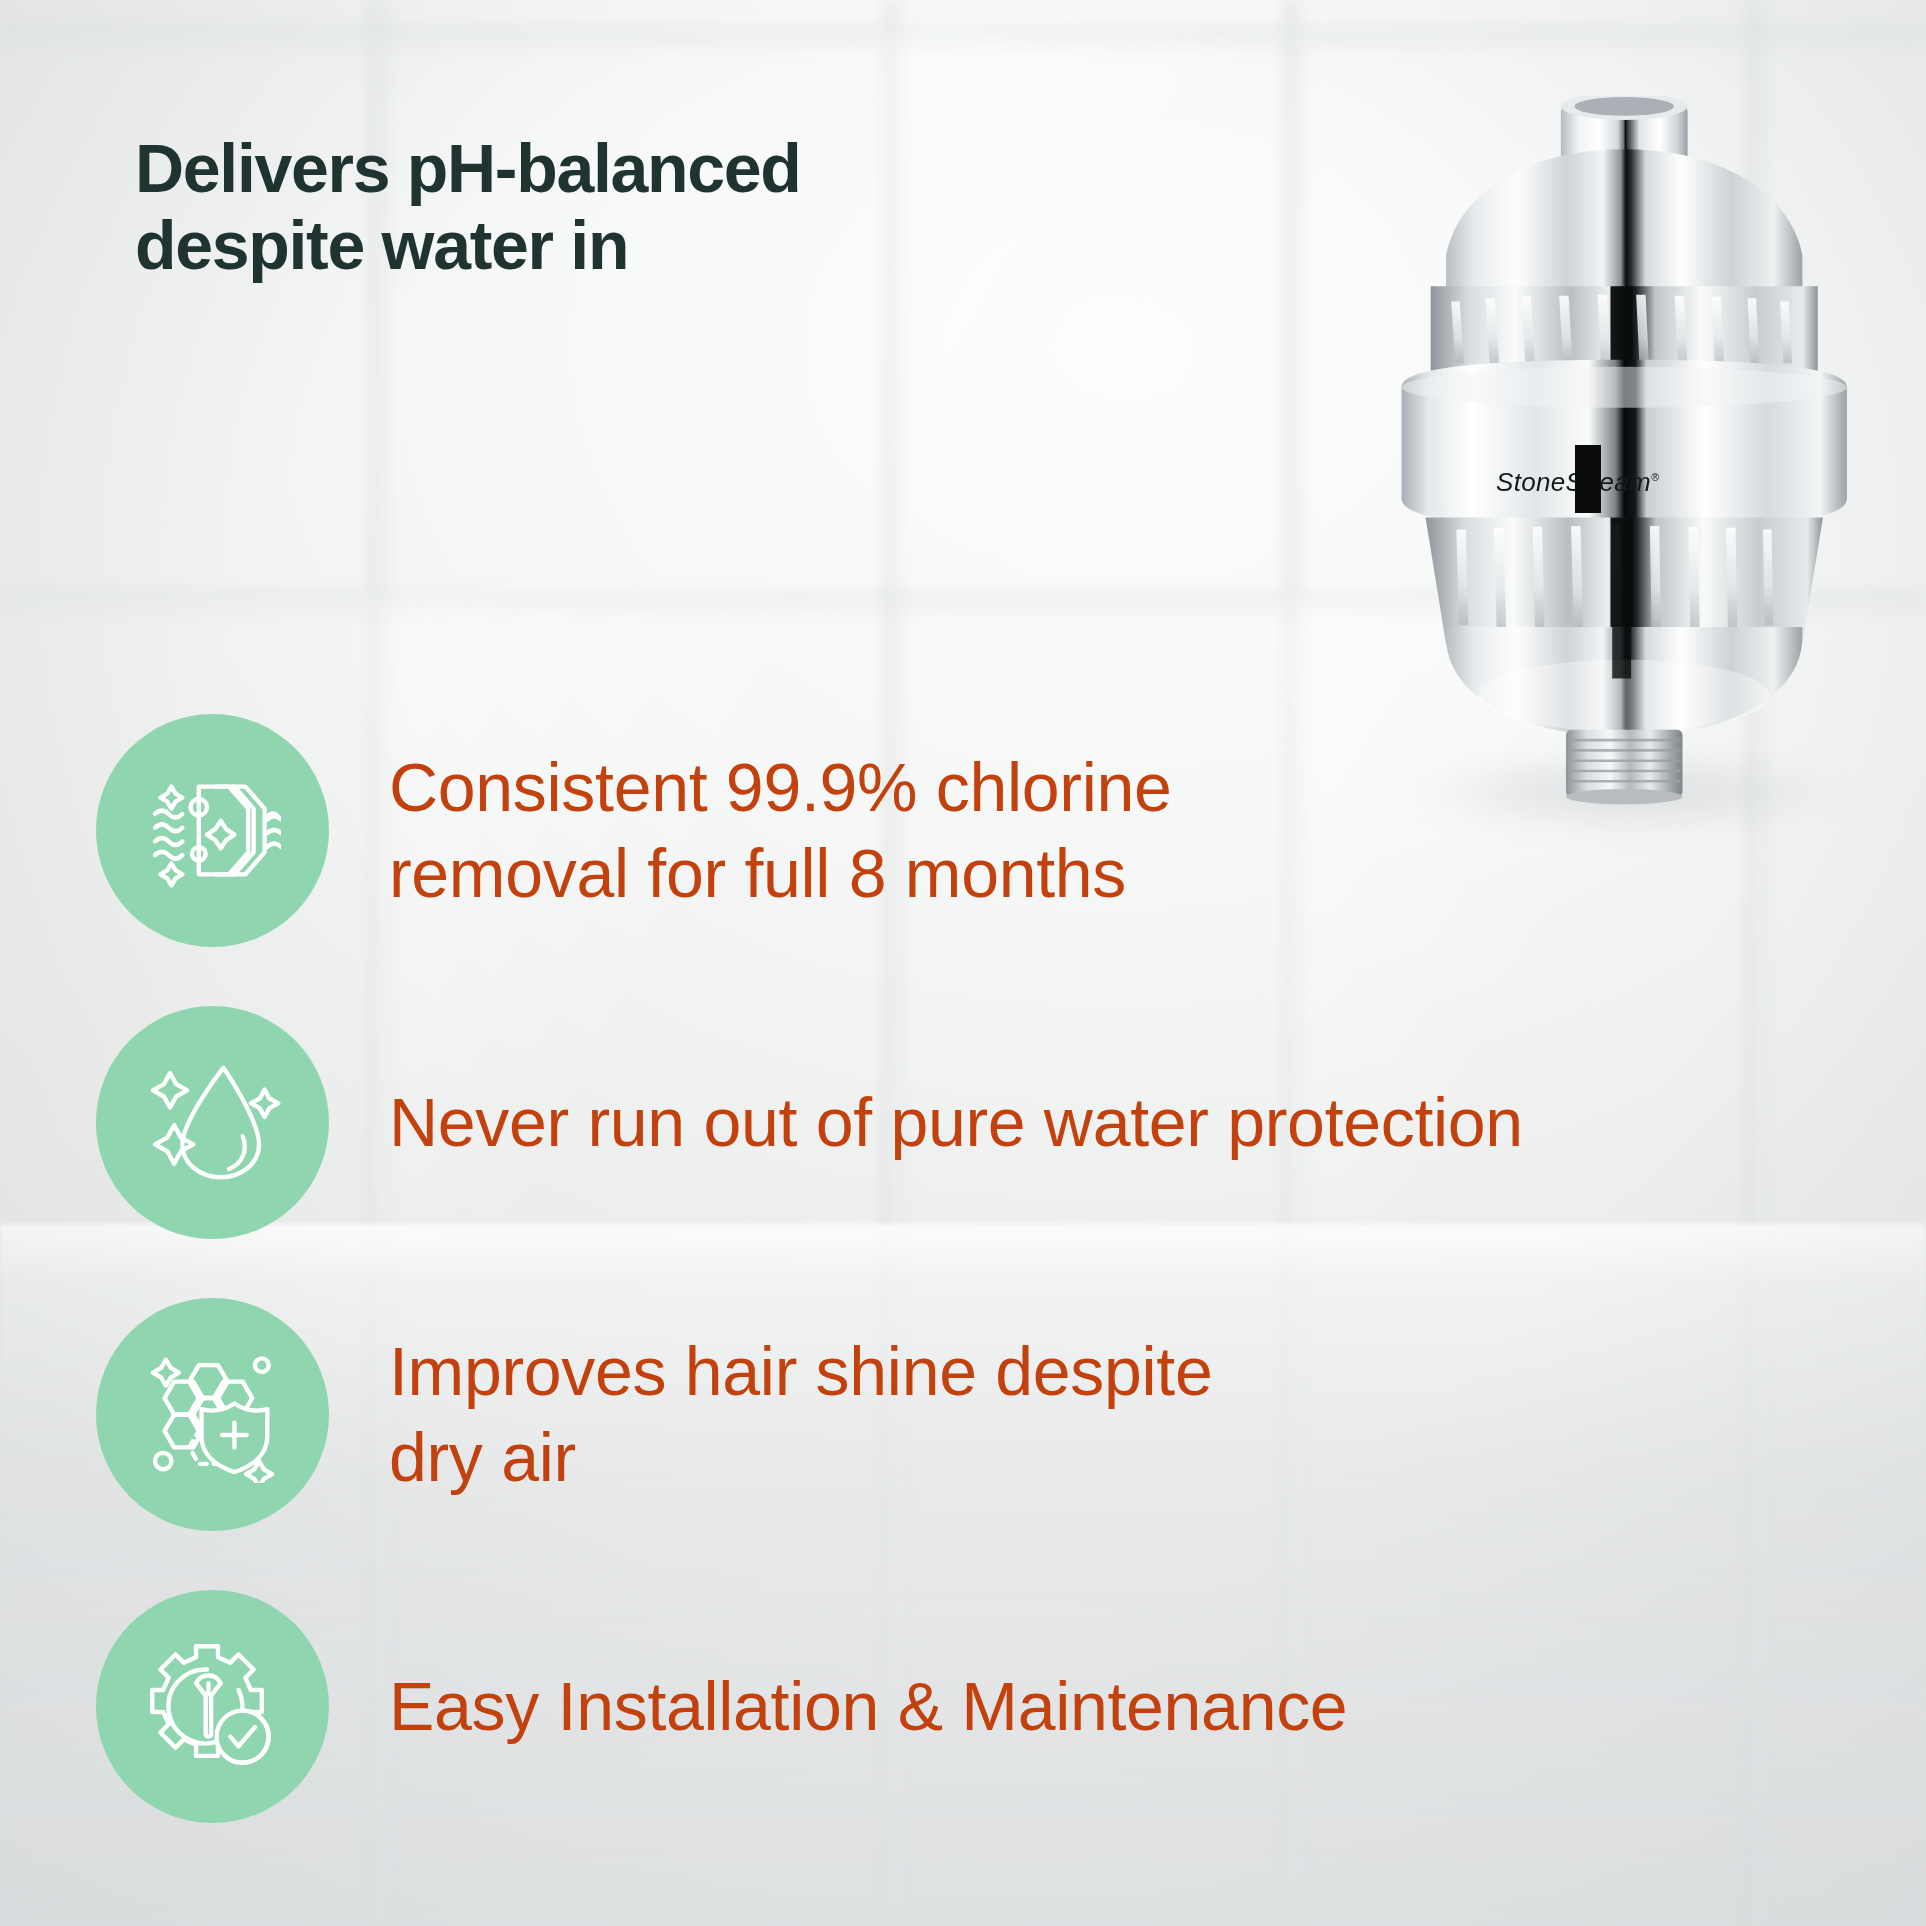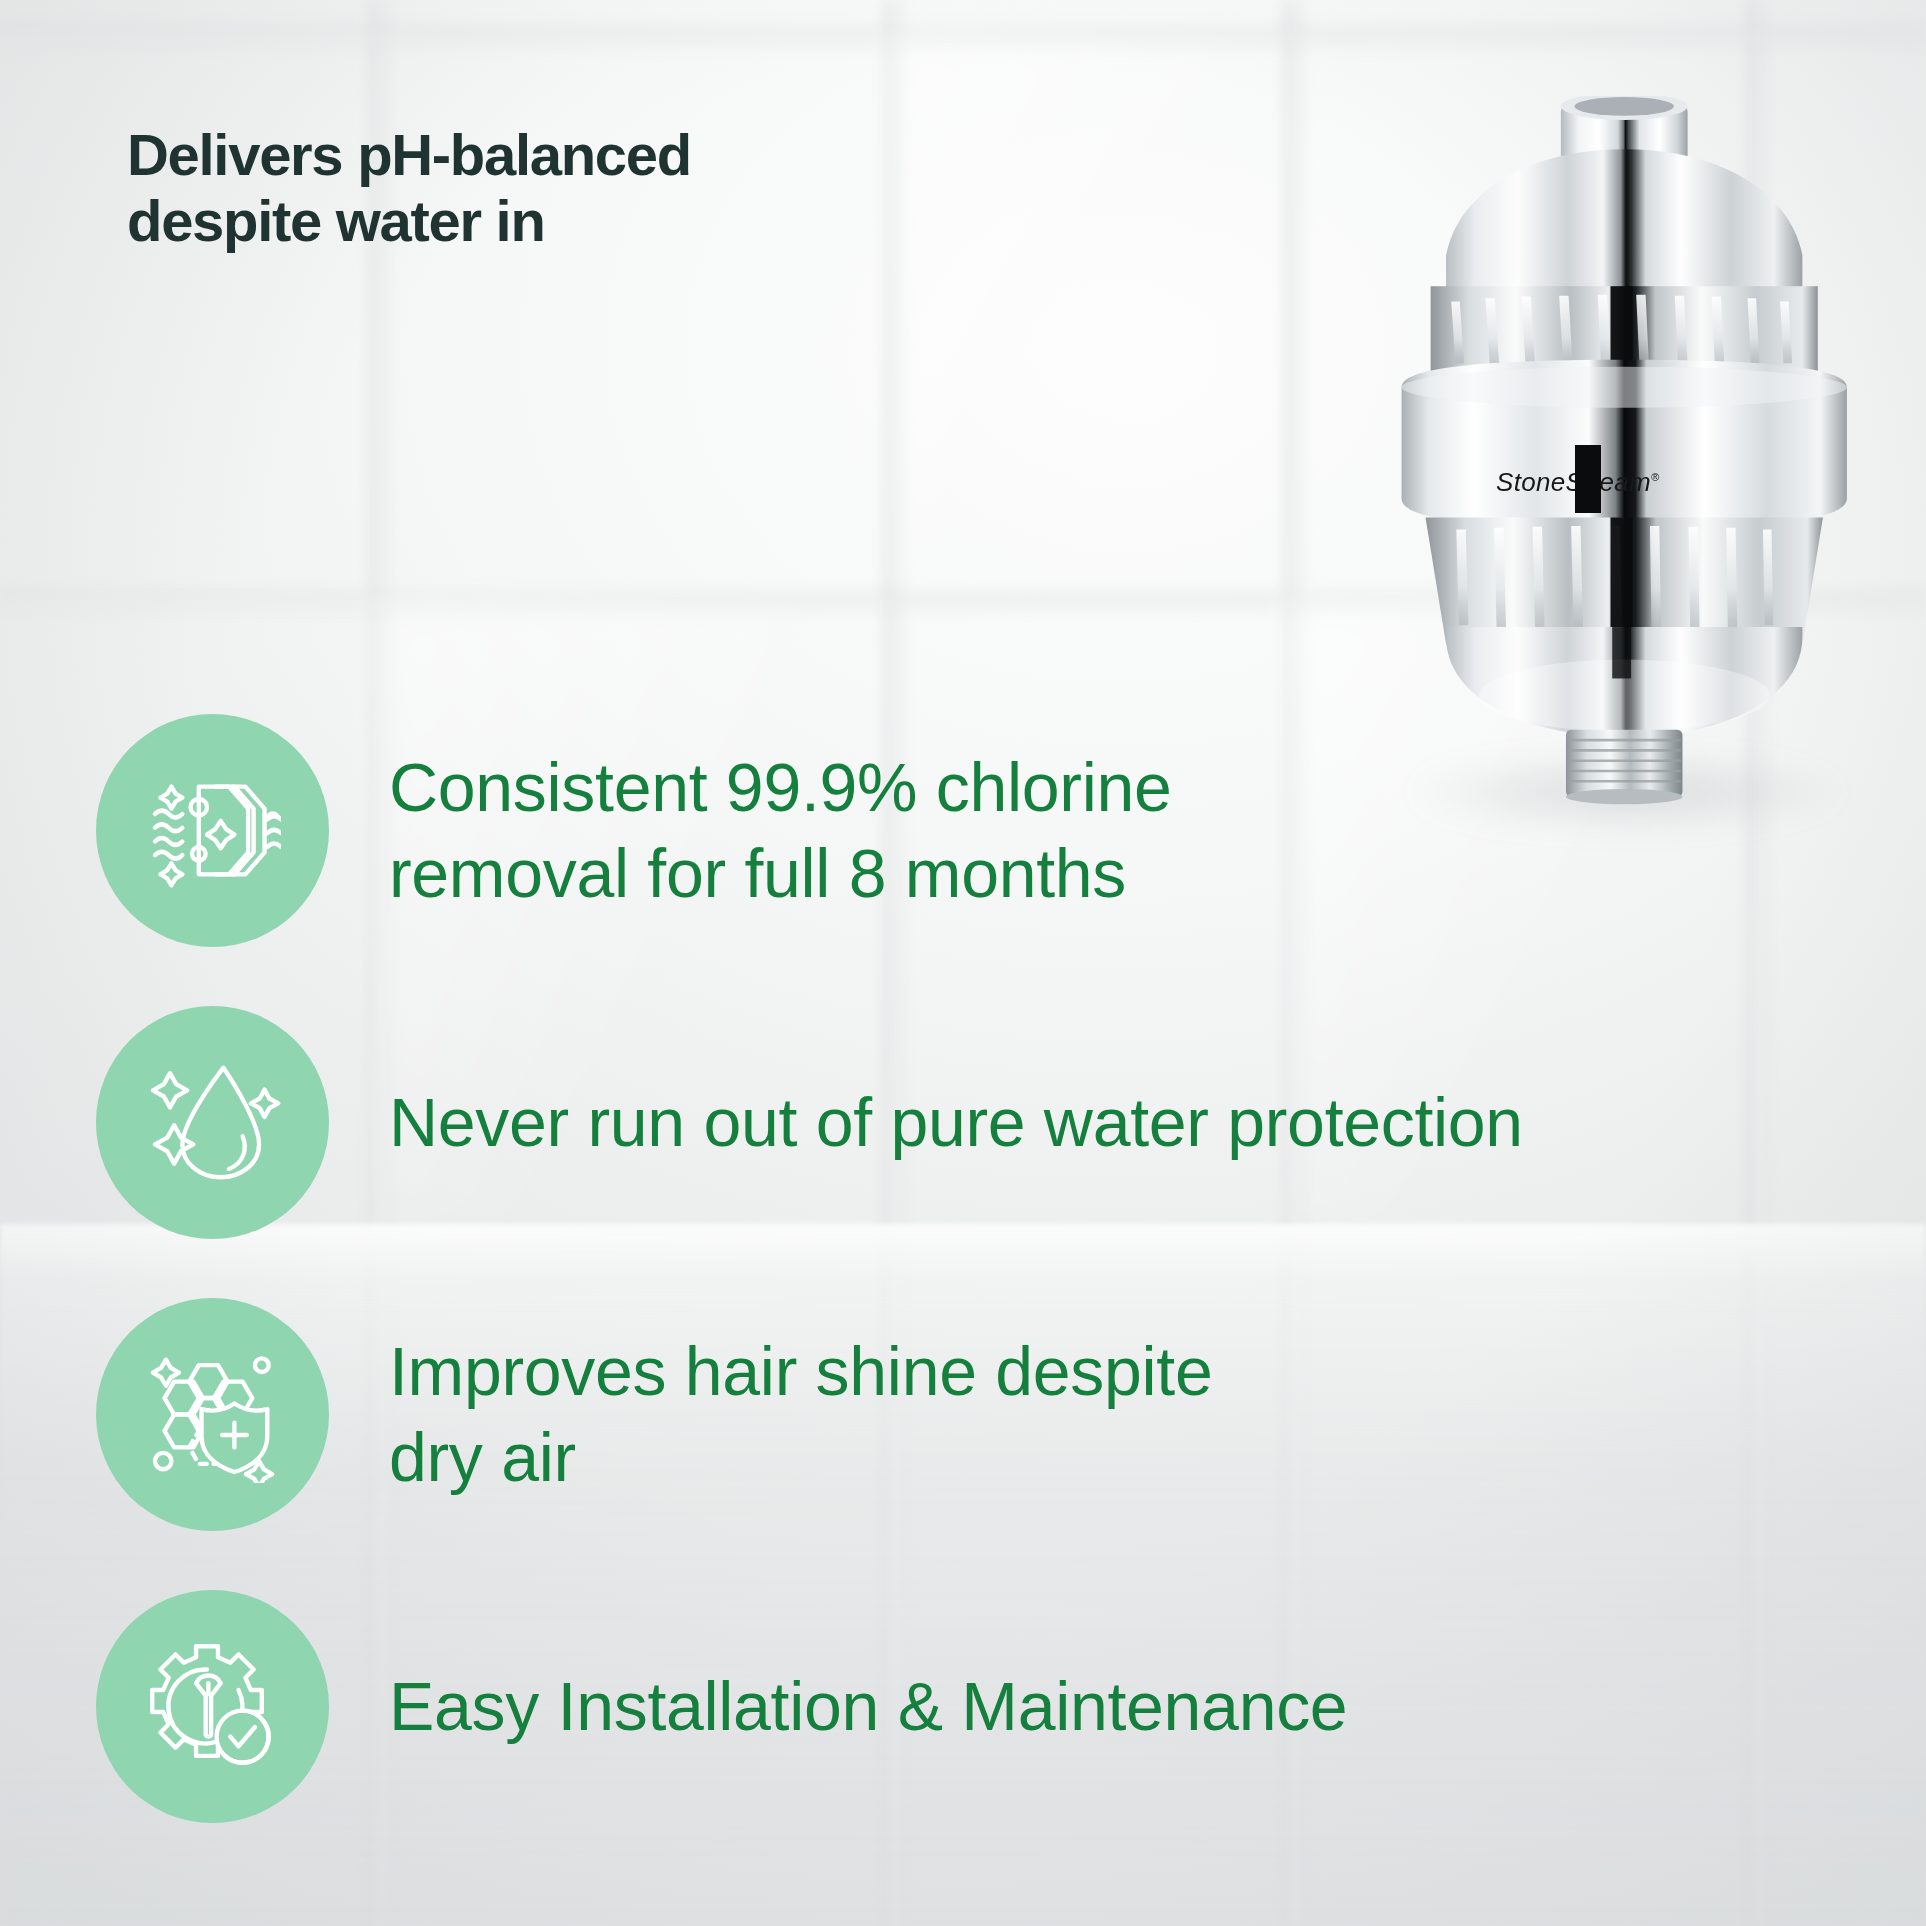--- a/index.html
+++ b/index.html
@@ -79,25 +79,25 @@
   }
 
   
   .headline {
     position: absolute;
     left: 127px;
     top: 122px;
     width: 1130px;
     z-index: 5;
     color: #1f3330;
-    font-size: 58px;
+    font-size: 68px;
     line-height: 1.13;
     font-weight: 700;
     letter-spacing: -1.3px;
-    margin: 0;
+    margin: 8px;
   }
 
   
   .features {
     position: absolute;
     left: 0;
     top: 711px;
     width: 1926px;
     z-index: 5;
   }
@@ -119,21 +119,21 @@
     align-items: center;
     justify-content: center;
   }
   .icon-circle svg {
     width: 137px;
     height: 137px;
     display: block;
   }
   .feature-text {
     margin-left: 60px;
-    color: #15803d;
+    color: #c2410c;
     font-size: 68px;
     line-height: 1.27;
     font-weight: 400;
     letter-spacing: -0.3px;
     max-width: 1318px;
   }
 
   
   .product {
     position: absolute;

